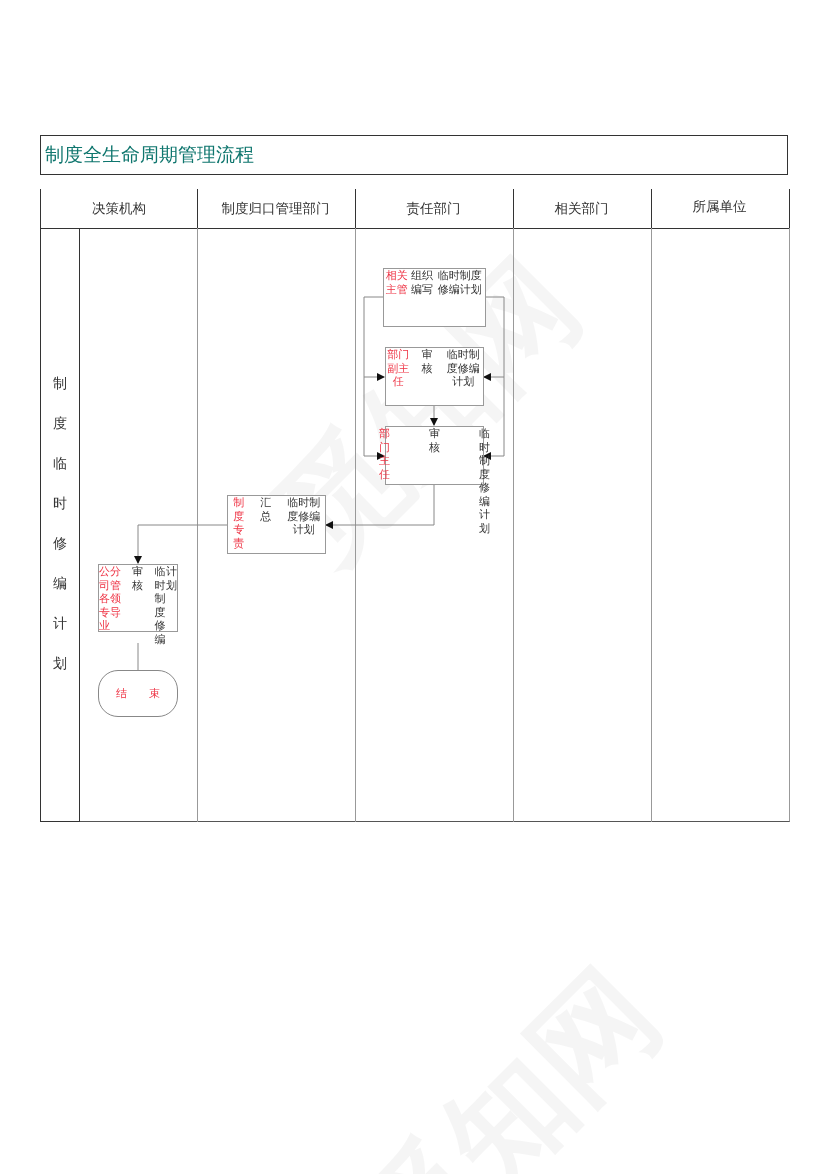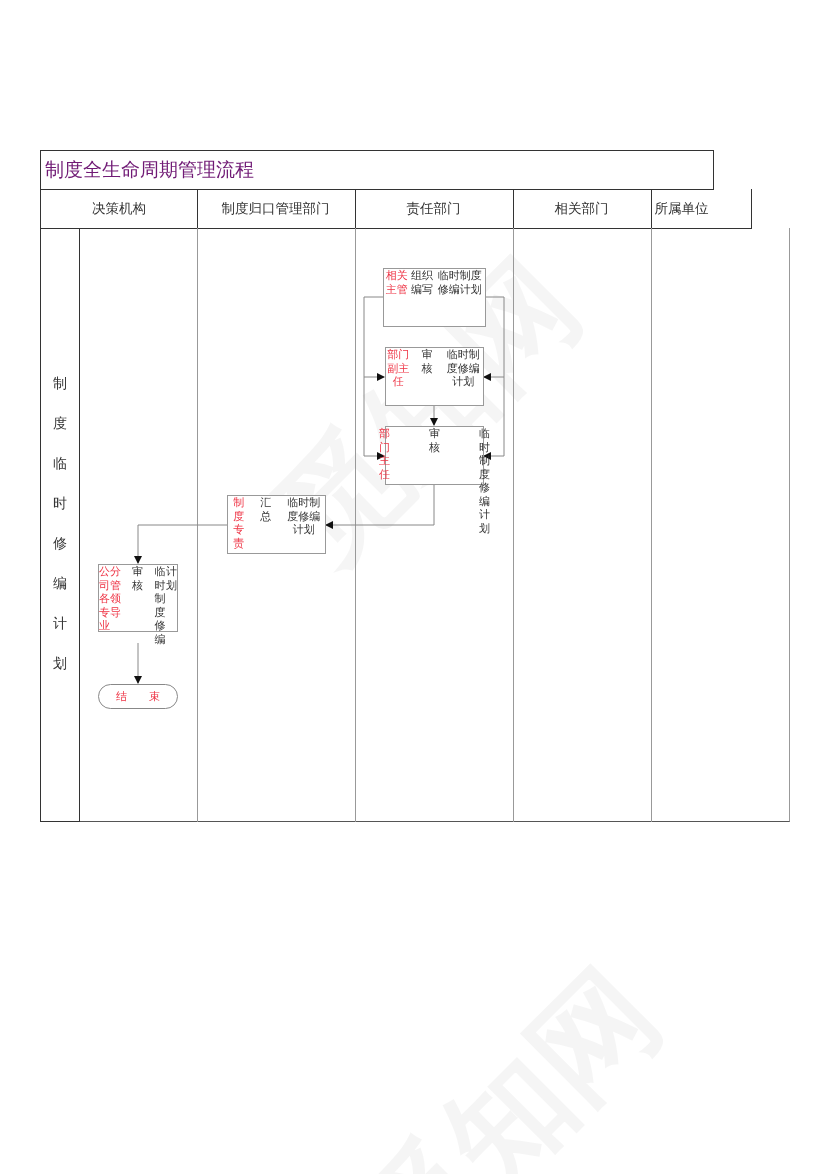--- a/index.html
+++ b/index.html
@@ -1,21 +1,21 @@
 <!DOCTYPE html>
 <html><head>
 <meta charset="utf-8">
 <style>
   html, body { margin: 0; padding: 0; background: #ffffff; }
   body { width: 830px; height: 1174px; position: relative; overflow: hidden;
          font-family: "DejaVu Serif", "Liberation Serif", serif; color: #333; }
   .abs { position: absolute; box-sizing: border-box; }
-  .title-row { left: 40px; top: 150px; width: 674px; height: 40px;
+  .title-row { left: 40px; top: 135px; width: 748px; height: 40px;
                border: 1.5px solid #333; font-family: "DejaVu Sans", "Liberation Sans", sans-serif;
-               font-size: 19px; padding-left: 4px; line-height: 37px; color: #701a75; }
+               font-size: 19px; padding-left: 4px; line-height: 37px; color: #0f766e; }
   .hdr { top: 189px; height: 40px; border: 1.5px solid #333; border-top: none;
          font-family: "DejaVu Sans", "Liberation Sans", sans-serif; font-size: 13.5px;
          text-align: center; line-height: 38px; color: #333; }
   .vline { width: 0; border-left: 1px solid #999; }
   .lane-label { left: 40px; top: 228px; width: 40px; height: 594px;
                 border: 1.5px solid #333; border-top: none; }
   .lane-char { position: absolute; left: 0; width: 38px; text-align: center;
                font-family: "DejaVu Sans", "Liberation Sans", sans-serif; font-size: 14px; color: #333; }
   .box { border: 1px solid #999; background: #fff; text-align: center;
          font-size: 11px; line-height: 13.5px; display: flex; flex-direction: row;
@@ -33,21 +33,21 @@
 
 <div class="wm" style="left:250px; top:330px;">觅知网</div>
 <div class="wm" style="left:330px; top:1040px;">觅知网</div>
 
 <div class="abs title-row">制度全生命周期管理流程</div>
 
 <div class="abs hdr" style="left:40px; width:158px;"><span>决策机构</span></div>
 <div class="abs hdr" style="left:196px; width:160px; border-left:none;"><span>制度归口管理部门</span></div>
 <div class="abs hdr" style="left:354px; width:160px; border-left:none;"><span>责任部门</span></div>
 <div class="abs hdr" style="left:512px; width:140px; border-left:none;"><span>相关部门</span></div>
-<div class="abs hdr" style="left:612px; width:140px; border-left:none;"><span>所属单位</span></div>
+<div class="abs hdr" style="left:650px; width:140px; border-left:none;font-family:Liberation Mono, monospace;"><span>所属单位</span></div>
 
 <div class="abs" style="left:40px; top:228px; width:750px; height:594px; border-right:1px solid #999; border-bottom:1.5px solid #555;"></div>
 
 <div class="abs lane-label">
   <span class="lane-char" style="top:147px;">制</span>
   <span class="lane-char" style="top:187px;">度</span>
   <span class="lane-char" style="top:227px;">临</span>
   <span class="lane-char" style="top:267px;">时</span>
   <span class="lane-char" style="top:307px;">修</span>
   <span class="lane-char" style="top:347px;">编</span>
@@ -109,15 +109,15 @@
 </div>
 
 <div class="abs box" style="left:98px; top:564px; width:80px; height:68px;">
   <span class="red">公司各专业</span>
   <span class="red">分管领导</span>
   <span>审　　核</span>
   <span>临时制度修编</span>
   <span>计划</span>
 </div>
 
-<div class="abs terminator" style="left:98px; top:684px; width:80px; height:25px;">
+<div class="abs terminator" style="left:98px; top:670px; width:80px; height:47px;">
   <span>结　　束</span>
 </div>
 
 </body></html>

